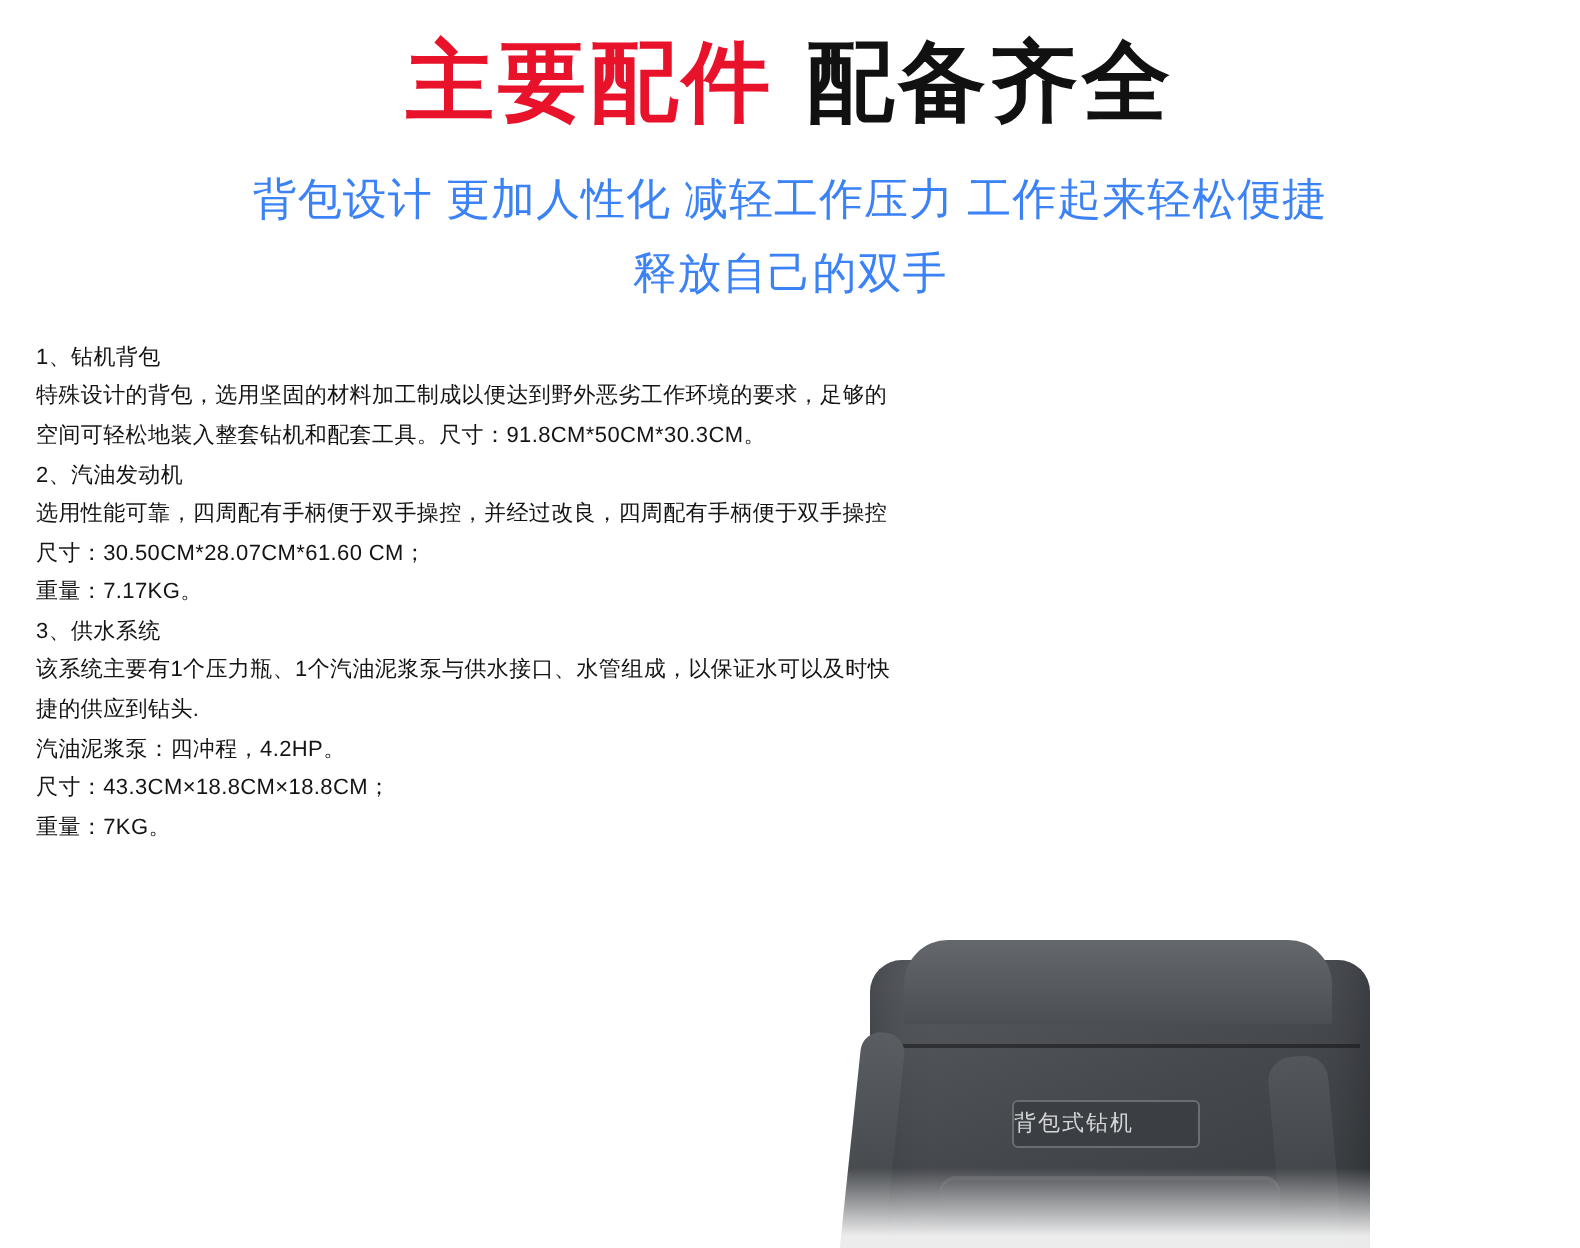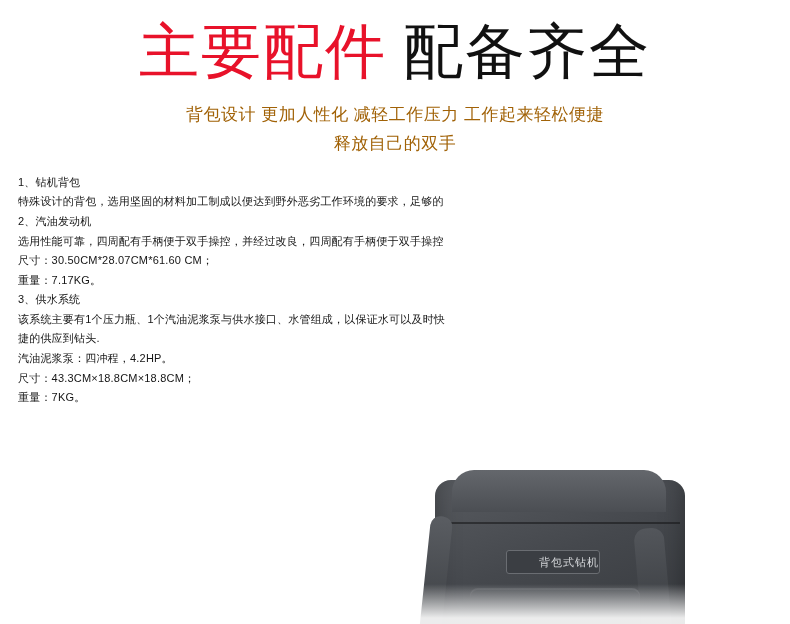--- a/index.html
+++ b/index.html
@@ -21,36 +21,36 @@
     height: 624px;
     overflow: hidden;
   }
 
   
   .header {
     text-align: center;
     padding-top: 14px;
   }
   .title-line {
-    font-size: 60px;
-    font-weight: normal;
+    font-size: 44px;
+    font-weight: bold;
     letter-spacing: 2px;
     line-height: 1.25;
     white-space: nowrap;
   }
   .title-red {
     color: #e8122a;
   }
   .title-dark {
     color: #111111;
     margin-left: 16px;
   }
   .subtitle {
-    color: #a16207;
-    font-size: 17px;
+    color: #3b82f6;
+    font-size: 22px;
     line-height: 1.7;
     margin-top: 12px;
     letter-spacing: 0.5px;
   }
   .subtitle .sub2 {
     display: block;
   }
 
   
   .content {
@@ -131,21 +131,21 @@
     left: 96px;
     top: 80px;
     width: 92px;
     height: 22px;
     background: #3b3e43;
     border: 1px solid #6a6d72;
     border-radius: 3px;
     color: #d5d7da;
     font-size: 11px;
     letter-spacing: 1px;
-    text-align: right;
+    text-align: left;
     line-height: 22px;
   }
   .bag-pocket {
     position: absolute;
     left: 60px;
     top: 118px;
     width: 170px;
     height: 58px;
     background: linear-gradient(180deg, #4a4d52 0%, #303337 100%);
     border-radius: 8px;
@@ -181,20 +181,21 @@
     </div>
     <div class="subtitle">
       <span>背包设计 更加人性化 减轻工作压力 工作起来轻松便捷</span>
       <span class="sub2">释放自己的双手</span>
     </div>
   </div>
 
   <div class="content">
     <div class="para heading">1、钻机背包</div>
     <div class="para">特殊设计的背包，选用坚固的材料加工制成以便达到野外恶劣工作环境的要求，足够的</div>
+    <div class="para">空间可轻松地装入整套钻机和配套工具。尺寸：91.8CM*50CM*30.3CM。</div>
     <div class="para heading">2、汽油发动机</div>
     <div class="para">选用性能可靠，四周配有手柄便于双手操控，并经过改良，四周配有手柄便于双手操控</div>
     <div class="para">尺寸：30.50CM*28.07CM*61.60 CM；</div>
     <div class="para">重量：7.17KG。</div>
     <div class="para heading">3、供水系统</div>
     <div class="para">该系统主要有1个压力瓶、1个汽油泥浆泵与供水接口、水管组成，以保证水可以及时快</div>
     <div class="para">捷的供应到钻头.</div>
     <div class="para">汽油泥浆泵：四冲程，4.2HP。</div>
     <div class="para">尺寸：43.3CM×18.8CM×18.8CM；</div>
     <div class="para">重量：7KG。</div>

